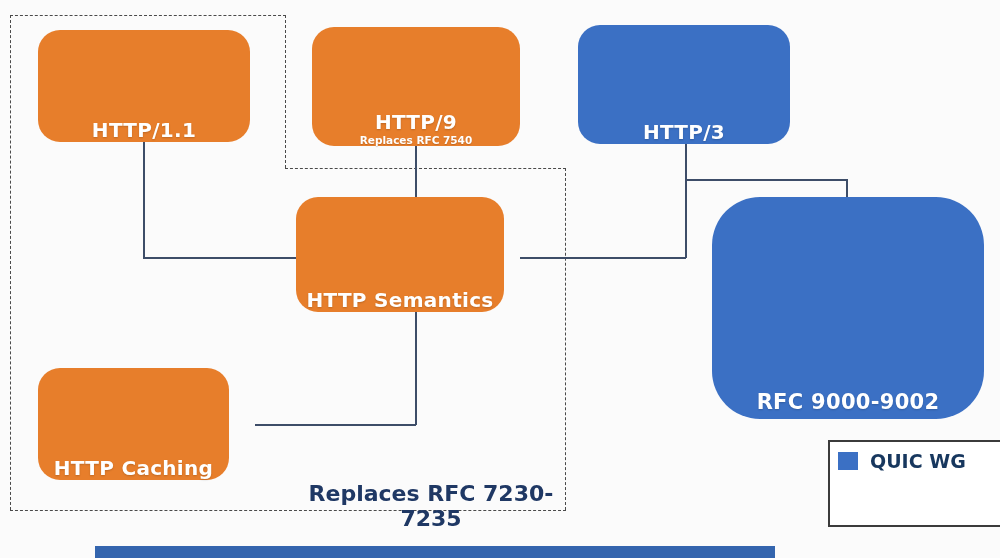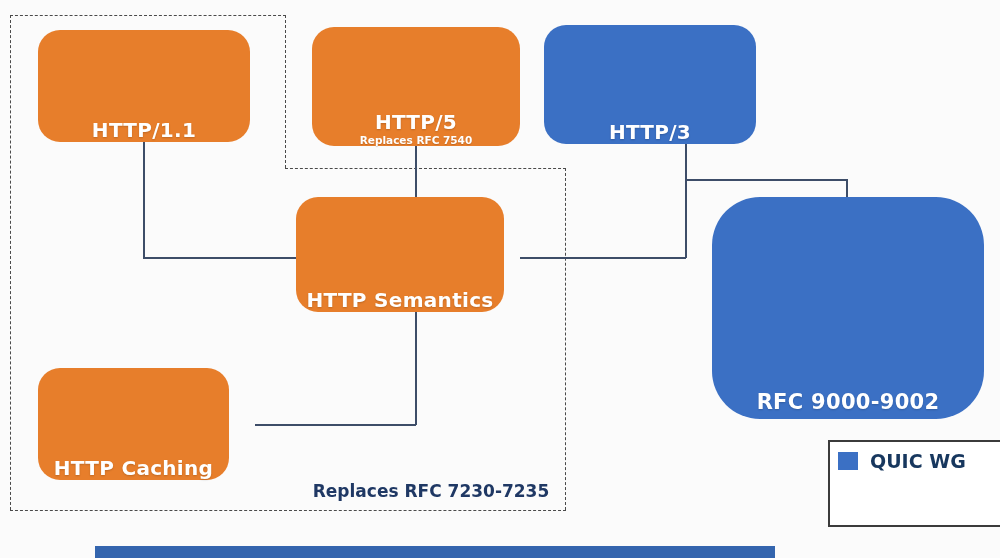--- a/index.html
+++ b/index.html
@@ -49,21 +49,21 @@
   .dash { position: absolute; }
   .dash-h { height: 0; border-top: 1px dashed #4a4a4a; }
   .dash-v { width: 0; border-left: 1px dashed #4a4a4a; }
   
   .annotation {
     position: absolute;
     left: 290px;
     top: 481px;
     width: 282px;
     text-align: center;
-    font-size: 17px;
+    font-size: 22px;
     font-weight: 600;
     color: #1F3864;
   }
   
   .legend {
     position: absolute;
     left: 828px;
     top: 440px;
     width: 193px;
     height: 87px;
@@ -122,25 +122,25 @@
   <div class="line hline" style="left:685px; top:179px; width:162px;"></div>
   <div class="line vline" style="left:846px; top:179px; height:19px;"></div>
   <div class="line vline" style="left:415px; top:312px; height:113px;"></div>
   <div class="line hline" style="left:255px; top:424px; width:161px;"></div>
 
   <div class="node orange" style="left:38px; top:30px; width:212px; height:112px;">
     <span class="node-label">HTTP/1.1</span>
   </div>
 
   <div class="node orange" style="left:312px; top:27px; width:208px; height:119px;">
-    <span class="node-label">HTTP/5</span>
+    <span class="node-label">HTTP/9</span>
     <span class="node-sublabel">Replaces RFC 7540</span>
   </div>
 
-  <div class="node blue" style="left:544px; top:25px; width:212px; height:119px;">
+  <div class="node blue" style="left:578px; top:25px; width:212px; height:119px;">
     <span class="node-label">HTTP/3</span>
   </div>
 
   <div class="node orange" style="left:296px; top:197px; width:208px; height:115px;">
     <span class="node-label">HTTP Semantics</span>
   </div>
 
   <div class="node orange" style="left:38px; top:368px; width:191px; height:112px;">
     <span class="node-label">HTTP Caching</span>
   </div>

